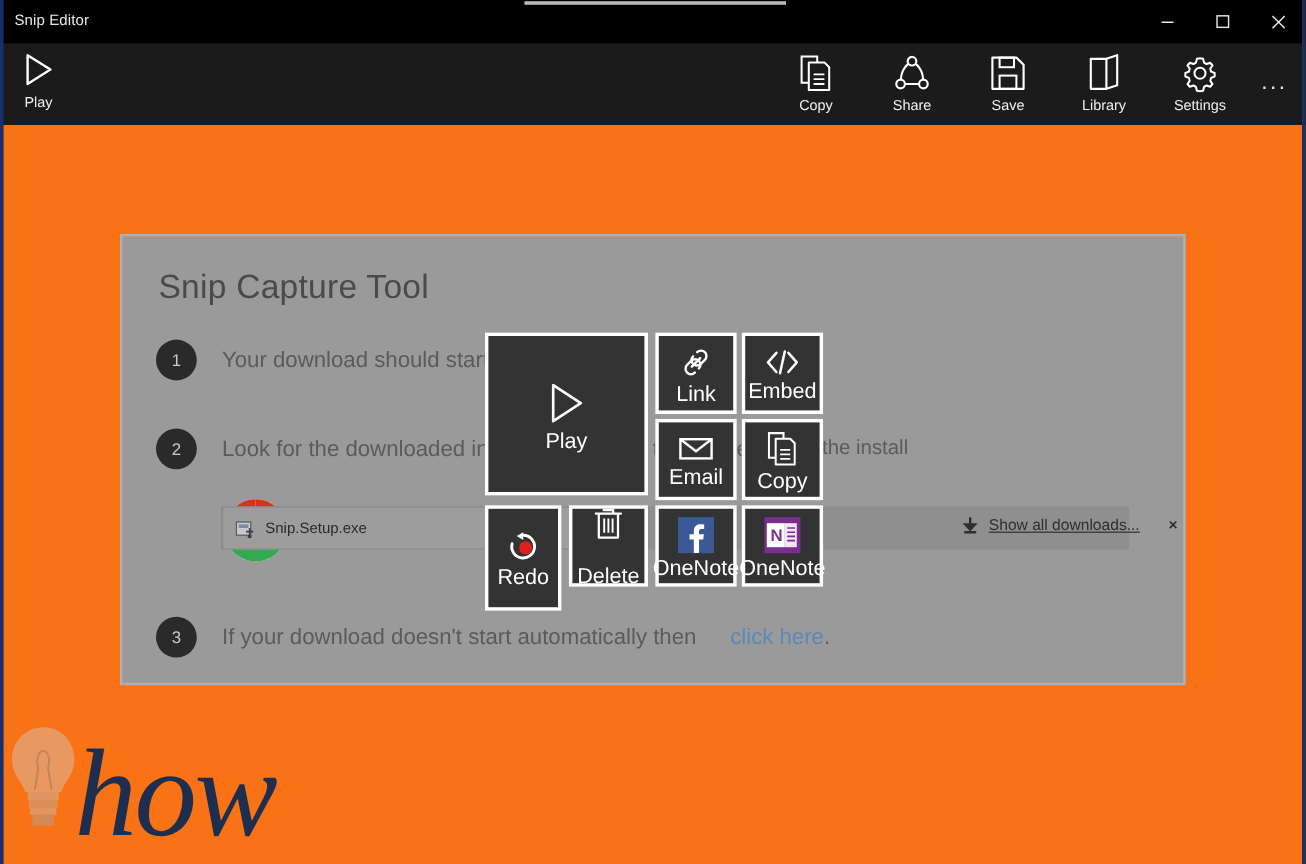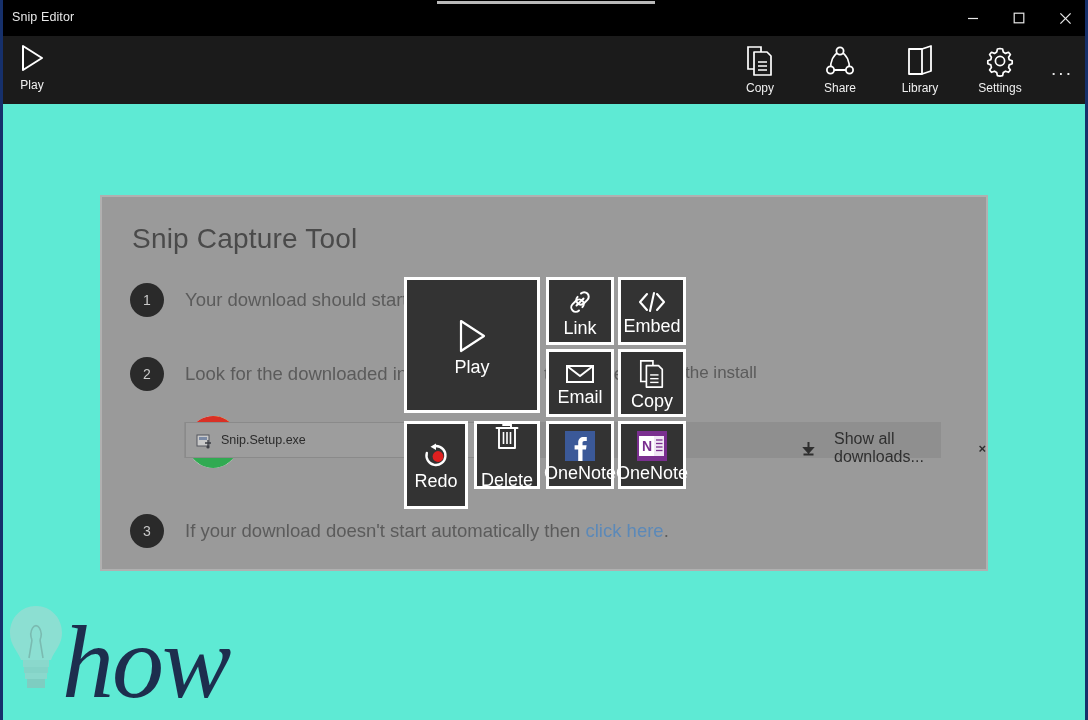--- a/index.html
+++ b/index.html
@@ -27,41 +27,41 @@
   
   .toolbar{position:absolute;left:0;top:36px;width:1088px;height:68px;background:#1b1b1b;z-index:35;}
   .tb-left{position:absolute;left:10px;top:5px;width:44px;text-align:center;}
   .tb-right{position:absolute;right:4px;top:5px;display:flex;align-items:flex-start;}
   .tb-item{width:80px;text-align:center;padding-top:3px;cursor:default;}
   .tb-ico{height:34px;display:flex;align-items:center;justify-content:center;}
   .tb-lbl{font-size:12px;color:#f0f0f0;margin-top:4px;line-height:13px;}
   .tb-dots{width:44px;height:56px;display:flex;align-items:center;justify-content:center;color:#e8e8e8;font-size:19px;letter-spacing:2px;padding-bottom:8px;}
 
   
-  .canvas{position:absolute;left:0;top:104px;width:1088px;height:616px;background:#5eead4;overflow:hidden;}
+  .canvas{position:absolute;left:0;top:104px;width:1088px;height:616px;background:#f97316;overflow:hidden;}
   .card{position:absolute;left:100px;top:91px;width:888px;height:376px;background:#9a9a9a;
         border:2px solid #b0b0b0;box-sizing:border-box;}
   .card-title{position:absolute;left:30px;top:26px;font-size:28px;color:#4a4a4a;font-weight:300;letter-spacing:.2px;}
 
   .step{position:absolute;left:28px;display:flex;align-items:center;}
   .step-num{width:34px;height:34px;border-radius:50%;background:#2a2a2a;color:#c9c9c9;
             display:flex;align-items:center;justify-content:center;font-size:14px;flex:none;}
   .step-txt{margin-left:21px;font-size:18.5px;color:#5b5b5b;font-weight:300;white-space:nowrap;}
-  .step-txt .lnk{color:#5c89b8;}
+  .step-txt .lnk{color:#5c89b8;margin-left:23px;}
   .step1{top:86px;}
   .step2{top:160px;}
   .step3{top:317px;}
 
   
   .dlbar{position:absolute;left:82px;top:225px;width:757px;height:36px;background:#8f8f8f;}
   .dl-item{position:absolute;left:83px;top:225px;width:300px;height:36px;background:#9d9d9d;
            border:1px solid #8a8a8a;box-sizing:border-box;display:flex;align-items:center;}
   .dl-name{font-size:12.5px;color:#2b2b2b;margin-left:8px;}
   .dl-right{position:absolute;left:700px;top:233px;display:flex;align-items:center;}
-  .dl-showall{font-size:16px;color:#2f2f2f;margin-left:19px;}
+  .dl-showall{font-size:13px;color:#2f2f2f;text-decoration:underline;margin-left:9px;}
   .dl-x{font-size:13px;color:#2f2f2f;margin-left:24px;font-weight:bold;}
   .chrome-logo{position:absolute;left:83px;top:217px;}
 
   
   .tiles{position:absolute;left:0;top:0;width:1088px;height:616px;pointer-events:none;}
   .tile{position:absolute;background:#333333;border:3px solid #ffffff;box-sizing:border-box;
         display:flex;flex-direction:column;align-items:center;justify-content:center;pointer-events:auto;}
   .tile-lbl{font-size:18px;color:#ffffff;margin-top:5px;line-height:14px;}
   .tile-ico{display:flex;align-items:center;justify-content:center;}
 
@@ -146,20 +146,30 @@
           <svg width="32" height="30" viewBox="0 0 32 30">
             <path d="M16,5 C9,9 6,16 7,23 M16,5 C23,9 26,16 25,23 M8,24 L24,24" fill="none" stroke="#fff" stroke-width="1.8"></path>
             <circle cx="16" cy="5" r="3.6" fill="#1b1b1b" stroke="#fff" stroke-width="1.8"></circle>
             <circle cx="6.5" cy="24" r="3.6" fill="#1b1b1b" stroke="#fff" stroke-width="1.8"></circle>
             <circle cx="25.5" cy="24" r="3.6" fill="#1b1b1b" stroke="#fff" stroke-width="1.8"></circle>
           </svg>
         </div>
         <div class="tb-lbl">Share</div>
       </div>
 
+      <div class="tb-item">
+        <div class="tb-ico">
+          <svg width="30" height="30" viewBox="0 0 30 30">
+            <path d="M2,2 L22,2 L28,8 L28,28 L2,28 Z" fill="none" stroke="#fff" stroke-width="1.8" stroke-linejoin="round"></path>
+            <rect x="8" y="2" width="12" height="8" fill="none" stroke="#fff" stroke-width="1.7"></rect>
+            <rect x="8" y="17" width="14" height="11" fill="none" stroke="#fff" stroke-width="1.7"></rect>
+          </svg>
+        </div>
+        <div class="tb-lbl">Save</div>
+      </div>
 
       <div class="tb-item">
         <div class="tb-ico">
           <svg width="28" height="32" viewBox="0 0 28 32">
             <path d="M3,4 L16,4 L16,29 L3,29 Z" fill="none" stroke="#fff" stroke-width="1.8" stroke-linejoin="round"></path>
             <path d="M16,4 L25,1 L25,26 L16,29" fill="none" stroke="#fff" stroke-width="1.8" stroke-linejoin="round"></path>
           </svg>
         </div>
         <div class="tb-lbl">Library</div>
       </div>

